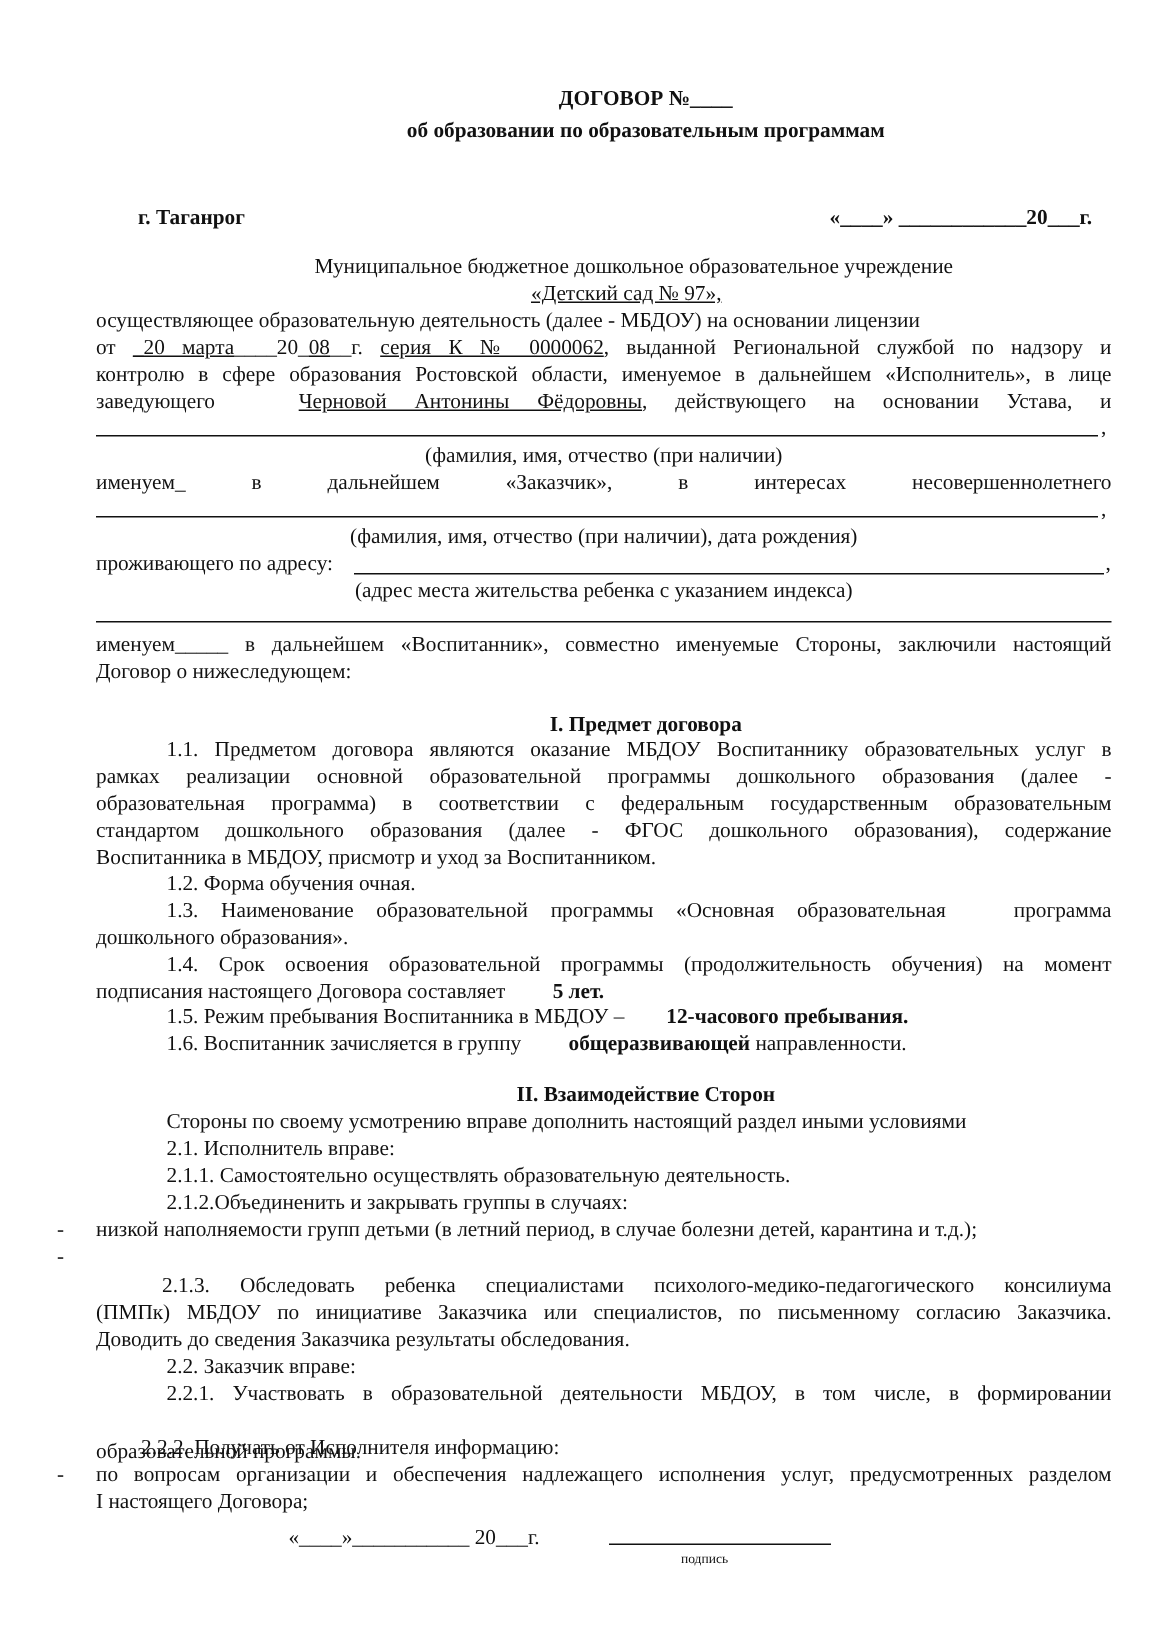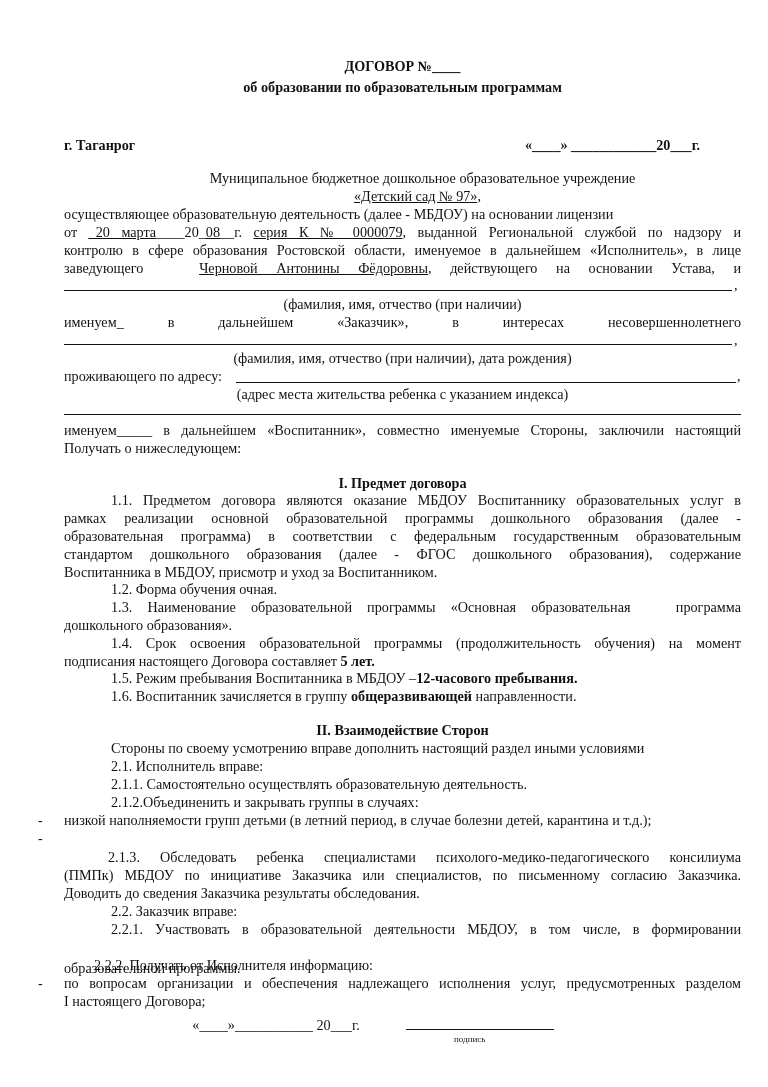--- a/index.html
+++ b/index.html
@@ -2,62 +2,62 @@
 <html><head>
 <meta charset="utf-8">
 <style>
   html, body { margin: 0; padding: 0; background: #ffffff; }
   body { width: 768px; height: 1087px; overflow: hidden; position: relative;
          font-family: "Liberation Serif", "DejaVu Serif", serif; color: #111; }
   .page { position: absolute; left: 0; top: 0; width: 768px; height: 1087px; }
   .ln { position: absolute; left: 64px; width: 677px; font-size: 14.2px; line-height: 17px; white-space: nowrap; }
   .just { text-align: justify; text-align-last: justify; }
   .c { text-align: center; }
-  .b { font-weight: bold; }
+  .b { font-weight: bold; margin-left: 28px; }
   .u { text-decoration: underline; }
   .ind { padding-left: 47px; box-sizing: border-box; }
   .dash { position: absolute; left: 38px; font-size: 14px; line-height: 17px; }
   .small { font-size: 9px; }
   .rule { border-bottom: 1px solid #111; height: 0; position: absolute; }
 </style>
 </head>
 <body>
 
 <div class="page">
 
   <div class="ln c b" style="top:58px;">ДОГОВОР №____</div>
   <div class="ln c b" style="top:79px;">об образовании по образовательным программам</div>
   <div class="ln b" style="top:137px;">г. Таганрог</div>
   <div class="ln b" style="top:137px; left:525px; width:200px;">«____» ____________20___г.</div>
 
   <div class="ln c" style="top:170px; left:84px;">Муниципальное бюджетное дошкольное образовательное учреждение</div>
   <div class="ln u" style="top:188px; left:354px; width:200px;">«Детский сад №  97»,</div>
   <div class="ln" style="top:206px;">осуществляющее образовательную деятельность (далее - МБДОУ) на основании лицензии</div>
   <div class="ln just" style="top:224px;">
-    <span>от </span><span class="u">_20 марта</span><span>____20_</span><span class="u">08</span><span>__г. </span><span class="u">серия К № 0000079</span><span>, выданной Региональной службой по надзору и</span>
+    <span>от </span><span class="u">_20 марта</span><span>____20_</span><span class="u">08</span><span>__г. </span><span class="u">серия К № 0000062</span><span>, выданной Региональной службой по надзору и</span>
   </div>
   <div class="ln just" style="top:242px;">контролю в сфере образования Ростовской области, именуемое в дальнейшем «Исполнитель», в лице</div>
   <div class="ln just" style="top:260px;">
     <span>заведующего </span>&nbsp;&nbsp;<span class="u">Черновой Антонины Фёдоровны</span><span>, действующего на основании Устава, и</span>
   </div>
 
   <div class="rule" style="top:290px; left:64px; width:668px;"></div>
   <div class="ln" style="top:277px; left:734px; width:10px;">,</div>
   <div class="ln c" style="top:296px;">(фамилия, имя, отчество (при   наличии)</div>
   <div class="ln just" style="top:314px; white-space:pre;">именуем_     в     дальнейшем     «Заказчик»,     в     интересах     несовершеннолетнего</div>
   <div class="rule" style="top:344px; left:64px; width:668px;"></div>
   <div class="ln" style="top:332px; left:734px; width:10px;">,</div>
   <div class="ln c" style="top:350px;">(фамилия, имя, отчество (при наличии), дата рождения)</div>
   <div class="ln" style="top:368px;">проживающего по адресу: </div>
   <div class="rule" style="top:382px; left:236px; width:500px;"></div>
   <div class="ln" style="top:368px; left:737px; width:10px;">,</div>
   <div class="ln c" style="top:386px;">(адрес места жительства ребенка с указанием индекса)</div>
   <div class="rule" style="top:414px; left:64px; width:677px;"></div>
   <div class="ln just" style="top:422px;">именуем_____ в дальнейшем «Воспитанник», совместно именуемые Стороны, заключили настоящий</div>
-  <div class="ln" style="top:440px;">Получать о нижеследующем:</div>
+  <div class="ln" style="top:440px;">Договор о нижеследующем:</div>
 
   <div class="ln c b" style="top:475px;">I. Предмет договора</div>
   <div class="ln just ind" style="top:492px;">1.1. Предметом договора являются оказание МБДОУ Воспитаннику образовательных услуг в</div>
   <div class="ln just" style="top:510px;">рамках реализации основной образовательной программы дошкольного образования (далее -</div>
   <div class="ln just" style="top:528px;">образовательная программа) в соответствии с федеральным государственным образовательным</div>
   <div class="ln just" style="top:546px;">стандартом дошкольного образования (далее - ФГОС дошкольного образования), содержание</div>
   <div class="ln" style="top:564px;">Воспитанника в МБДОУ, присмотр и уход за Воспитанником.</div>
   <div class="ln ind" style="top:581px;">1.2. Форма обучения очная.</div>
   <div class="ln just ind" style="top:599px; white-space:pre;">1.3. Наименование образовательной программы «Основная образовательная   программа</div>
   <div class="ln" style="top:617px;">дошкольного образования».</div>

